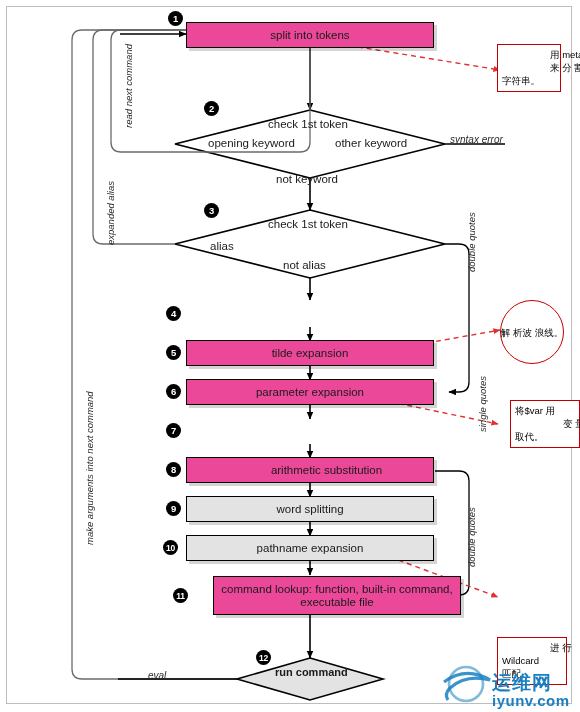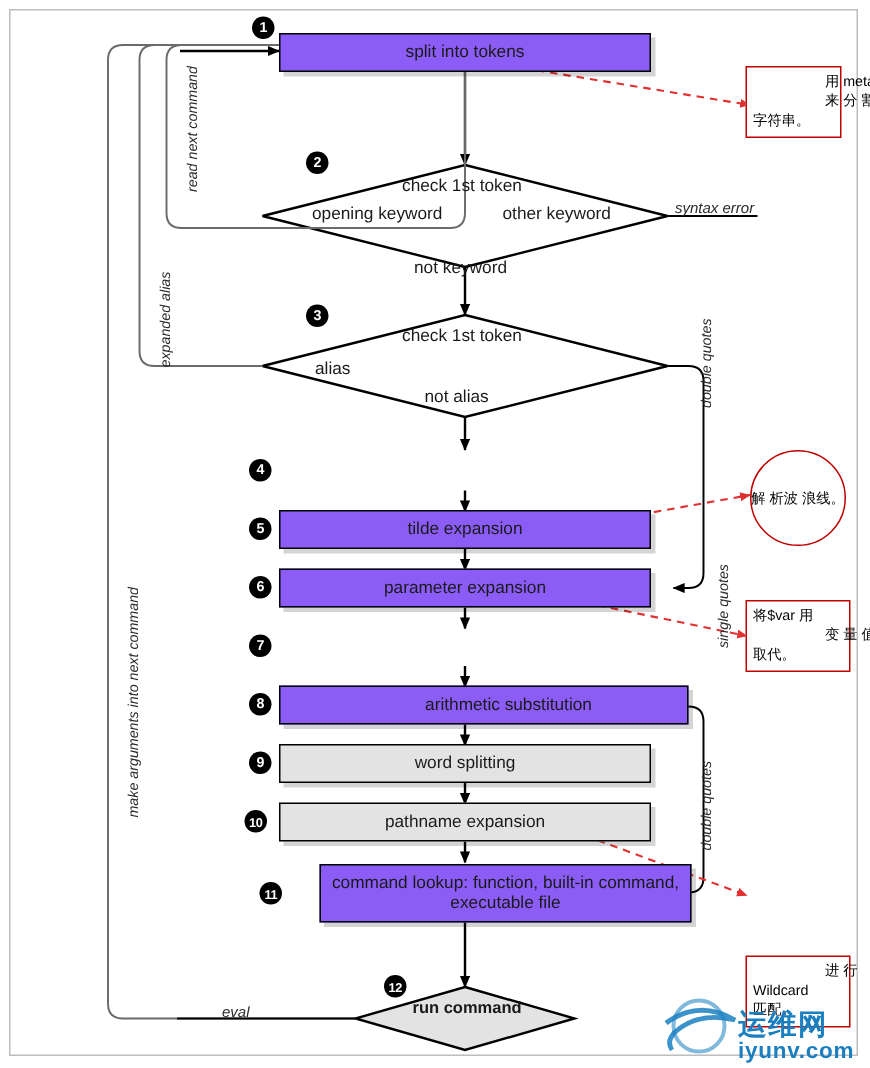--- a/index.html
+++ b/index.html
@@ -10,21 +10,21 @@
   }
   #frame{
     position:absolute;left:6px;top:6px;width:566px;height:698px;
     border:1px solid #bdbdbd;box-sizing:border-box;
   }
   svg.layer{position:absolute;left:0;top:0;width:580px;height:712px;overflow:visible;}
 
   
   .pbox{
     position:absolute;box-sizing:border-box;
-    border:1.6px solid #000;background:#8b5cf6;
+    border:1.6px solid #000;background:#ec4899;
     box-shadow:3px 3px 0 rgba(0,0,0,0.17);
     display:flex;align-items:center;justify-content:center;
     font-size:11.5px;color:#1a1a1a;line-height:13px;text-align:center;
   }
   .pbox.shaded{background:#e3e3e3;}
   .pbox .inner{padding:0 6px;}
 
   
   .num{
     position:absolute;width:15px;height:15px;border-radius:50%;
@@ -165,21 +165,21 @@
 
   <div class="pbox" style="left:186px;top:22px;width:248px;height:26px;">
     <span class="inner">split into tokens</span>
   </div>
   <div class="pbox" style="left:186px;top:340px;width:248px;height:26px;">
     <span class="inner">tilde expansion</span>
   </div>
   <div class="pbox" style="left:186px;top:379px;width:248px;height:26px;">
     <span class="inner">parameter expansion</span>
   </div>
-  <div class="pbox" style="left:186px;top:457px;width:273px;height:26px;padding-left:33px;">
+  <div class="pbox" style="left:186px;top:457px;width:248px;height:26px;padding-left:33px;">
     <span class="inner">arithmetic substitution</span>
   </div>
   <div class="pbox shaded" style="left:186px;top:496px;width:248px;height:26px;">
     <span class="inner">word splitting</span>
   </div>
   <div class="pbox shaded" style="left:186px;top:535px;width:248px;height:26px;">
     <span class="inner">pathname expansion</span>
   </div>
   <div class="pbox" style="left:186px;top:576px;width:248px;height:39px;margin-left:27px;">
     <span class="inner">command lookup: function, built-in command, executable file</span>
@@ -226,21 +226,21 @@
     <span class="ln sp">来 分 割</span>
     <span class="ln">字符串。</span>
   </div>
 
   <div class="note circle" style="left:500px;top:300px;width:64px;height:64px;flex-direction:row;padding:0;">
     <span class="ln">解  析</span>
     <span class="ln">波  浪</span>
     <span class="ln">线。</span>
   </div>
 
-  <div class="note" style="left:497px;top:400px;width:70px;height:48px;">
+  <div class="note" style="left:510px;top:400px;width:70px;height:48px;">
     <span class="ln">将$var 用</span>
     <span class="ln sp">变 量 值</span>
     <span class="ln">取代。</span>
   </div>
 
   <div class="note" style="left:497px;top:637px;width:70px;height:48px;">
     <span class="ln sp">进     行</span>
     <span class="ln">Wildcard</span>
     <span class="ln">匹配。</span>
   </div>

